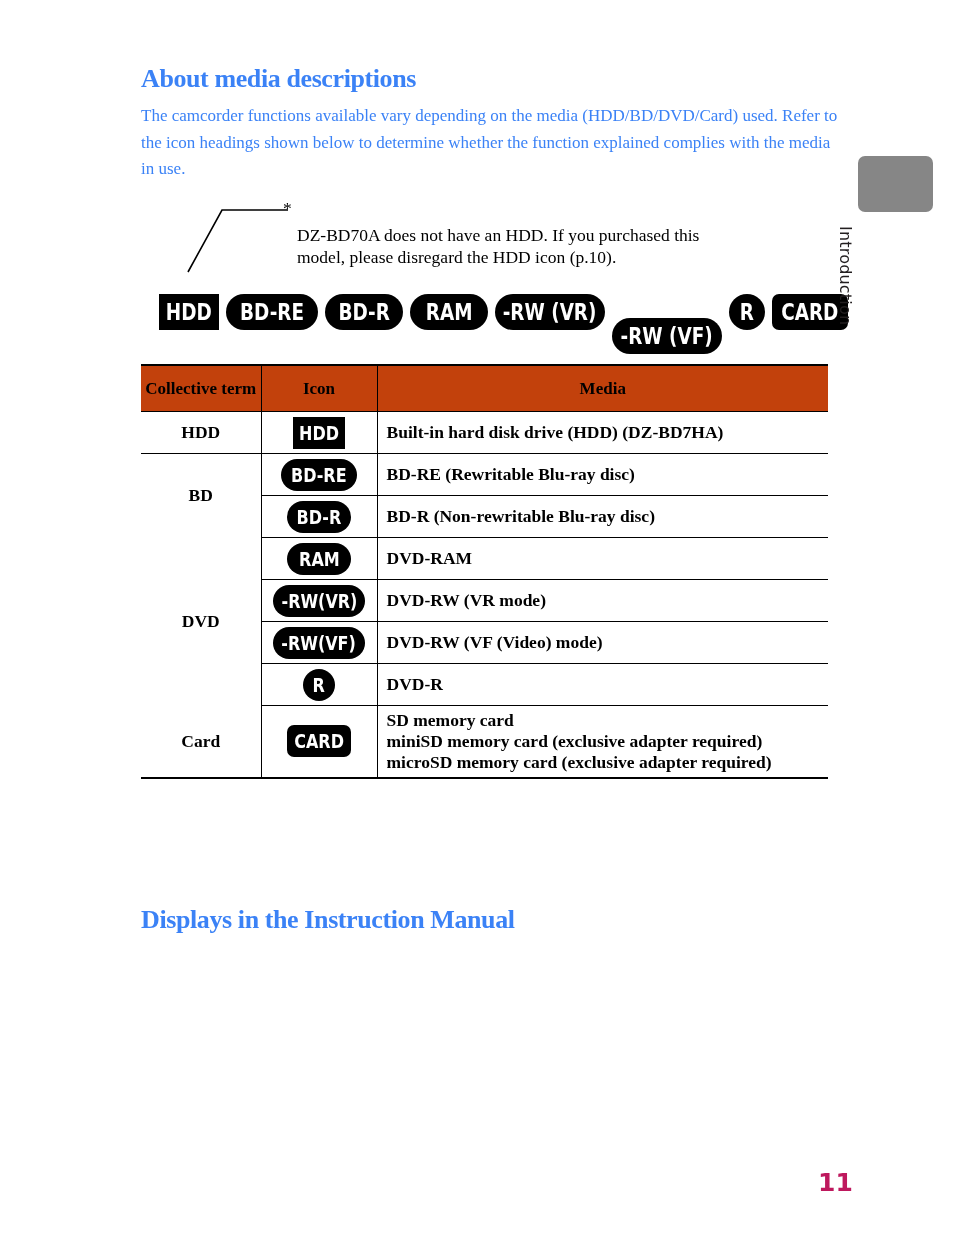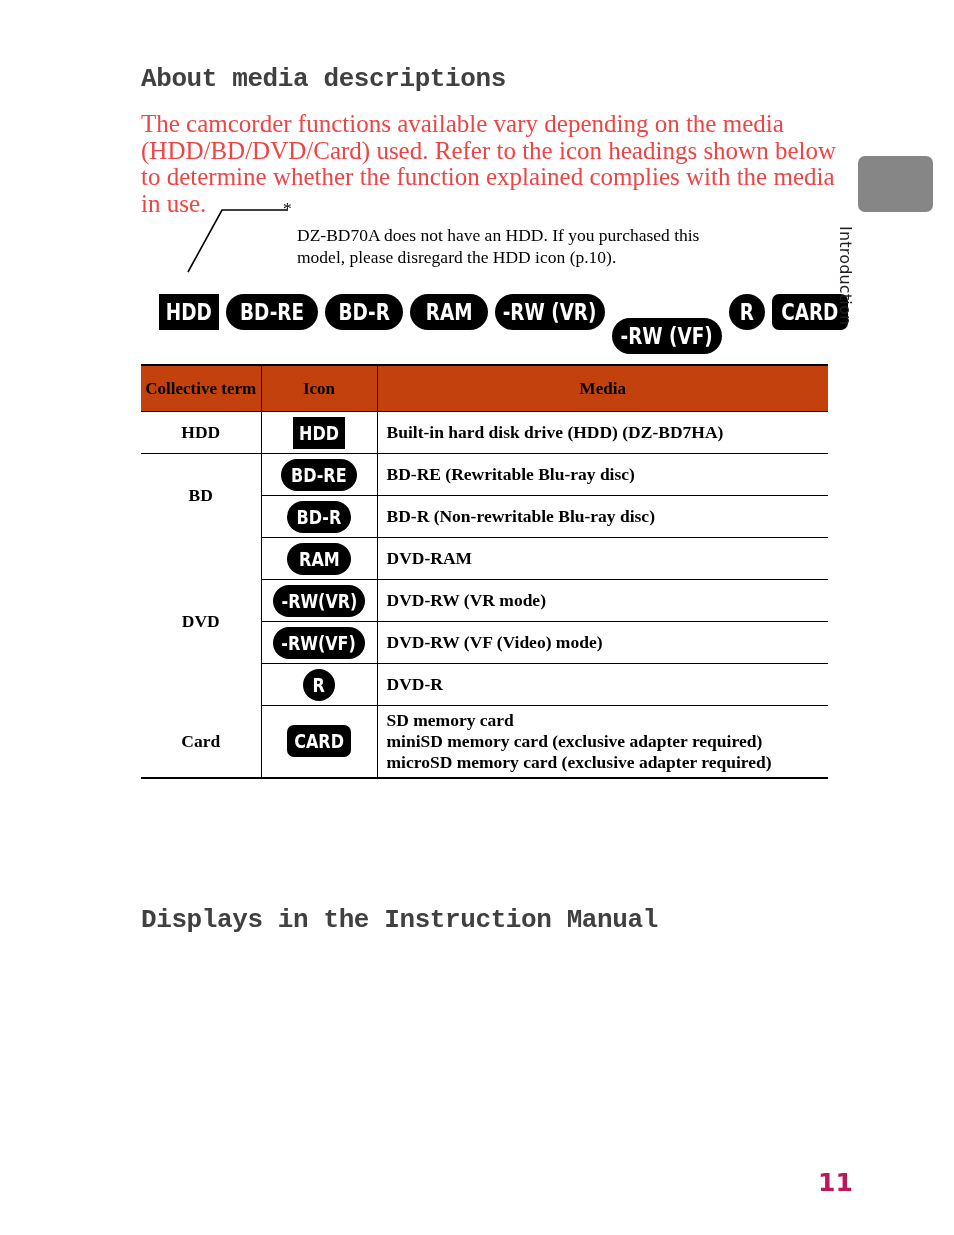--- a/index.html
+++ b/index.html
@@ -18,37 +18,37 @@
 
   
   .page {
     position: absolute;
     inset: 0;
   }
 
   
   .section-heading {
     position: absolute;
-    font-family: Liberation Mono, monospace;
+    font-family: Liberation Serif, serif;
     font-weight: bold;
     font-size: 26px;
     letter-spacing: -0.4px;
-    color: #404040;
+    color: #3b82f6;
     white-space: nowrap;
   }
   #heading-1 { left: 141px; top: 47px; }
   #heading-2 { left: 141px; top: 888px; }
 
   
   .body-para {
     position: absolute;
     font-family: "Liberation Serif", serif;
-    font-size: 25px;
+    font-size: 17px;
     line-height: 26.5px;
-    color: #ef4444;
+    color: #3b82f6;
   }
   #para-1 { left: 141px; top: 86px; width: 700px; }
   #para-2 { left: 141px; top: 890px; width: 700px; }
 
   
   #footnote {
     position: absolute;
     left: 283px;
     top: 197px;
     width: 420px;

